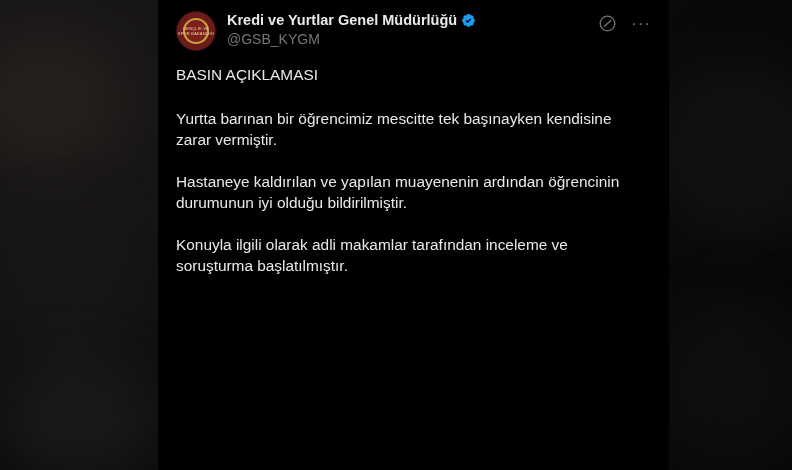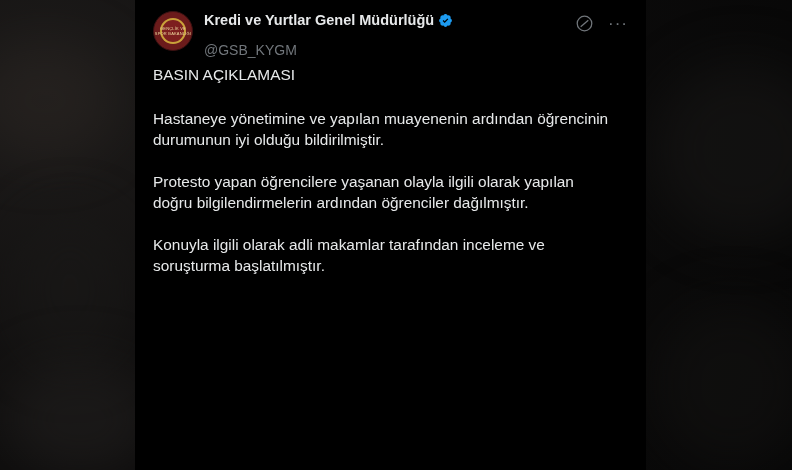--- a/index.html
+++ b/index.html
@@ -38,21 +38,21 @@
   }
   .blob-a { left: -30px;  top: 40px;   width: 150px; height: 120px; background: #2a2522; }
   .blob-b { left: 10px;   top: 210px;  width: 120px; height: 160px; background: #1a1918; }
   .blob-c { left: 0px;    top: 360px;  width: 160px; height: 120px; background: #232120; }
   .blob-d { right: -40px; top: 60px;   width: 180px; height: 180px; background: #191817; }
   .blob-e { right: -20px; top: 300px;  width: 160px; height: 170px; background: #141312; }
 
   
   .tweet-card {
     position: absolute;
-    left: 135px;
+    left: 158px;
     top: 0;
     width: 511px;
     height: 470px;
     background: #000000;
     box-sizing: border-box;
     padding: 10px 18px 0 18px;
   }
 
   .tweet-header {
     display: flex;
@@ -120,21 +120,21 @@
   .verified {
     width: 15px;
     height: 15px;
     flex: 0 0 15px;
     display: block;
   }
   .handle {
     color: #71767b;
     font-size: 14px;
     line-height: 18px;
-    margin-top: 12px;
+    margin-top: 1px;
   }
 
   .header-actions {
     display: flex;
     align-items: center;
     gap: 14px;
     margin-top: 4px;
   }
   .icon-btn {
     color: #71767b;
@@ -205,19 +205,19 @@
         <svg class="icon-btn" viewBox="0 0 24 24">
           <circle cx="12" cy="12" r="9.2" fill="none" stroke="#71767b" stroke-width="1.6"></circle>
           <line x1="7.2" y1="16.2" x2="16.8" y2="7.8" stroke="#71767b" stroke-width="1.6"></line>
         </svg>
         <span class="more-dots">···</span>
       </div>
     </div>
 
     <div class="tweet-body">
       <p class="title">BASIN AÇIKLAMASI</p>
-      <p>Hastaneye yönetimine ve yapılan muayenenin ardından öğrencinin durumunun iyi olduğu bildirilmiştir.</p>
-      <p>Protesto yapan öğrencilere yaşanan olayla ilgili olarak yapılan doğru bilgilendirmelerin ardından öğrenciler dağılmıştır.</p>
+      <p>Yurtta barınan bir öğrencimiz mescitte tek başınayken kendisine zarar vermiştir.</p>
+      <p>Hastaneye kaldırılan ve yapılan muayenenin ardından öğrencinin durumunun iyi olduğu bildirilmiştir.</p>
       <p class="last">Konuyla ilgili olarak adli makamlar tarafından inceleme ve soruşturma başlatılmıştır.</p>
     </div>
 
   </div>
 </div>
 
 </body></html>

